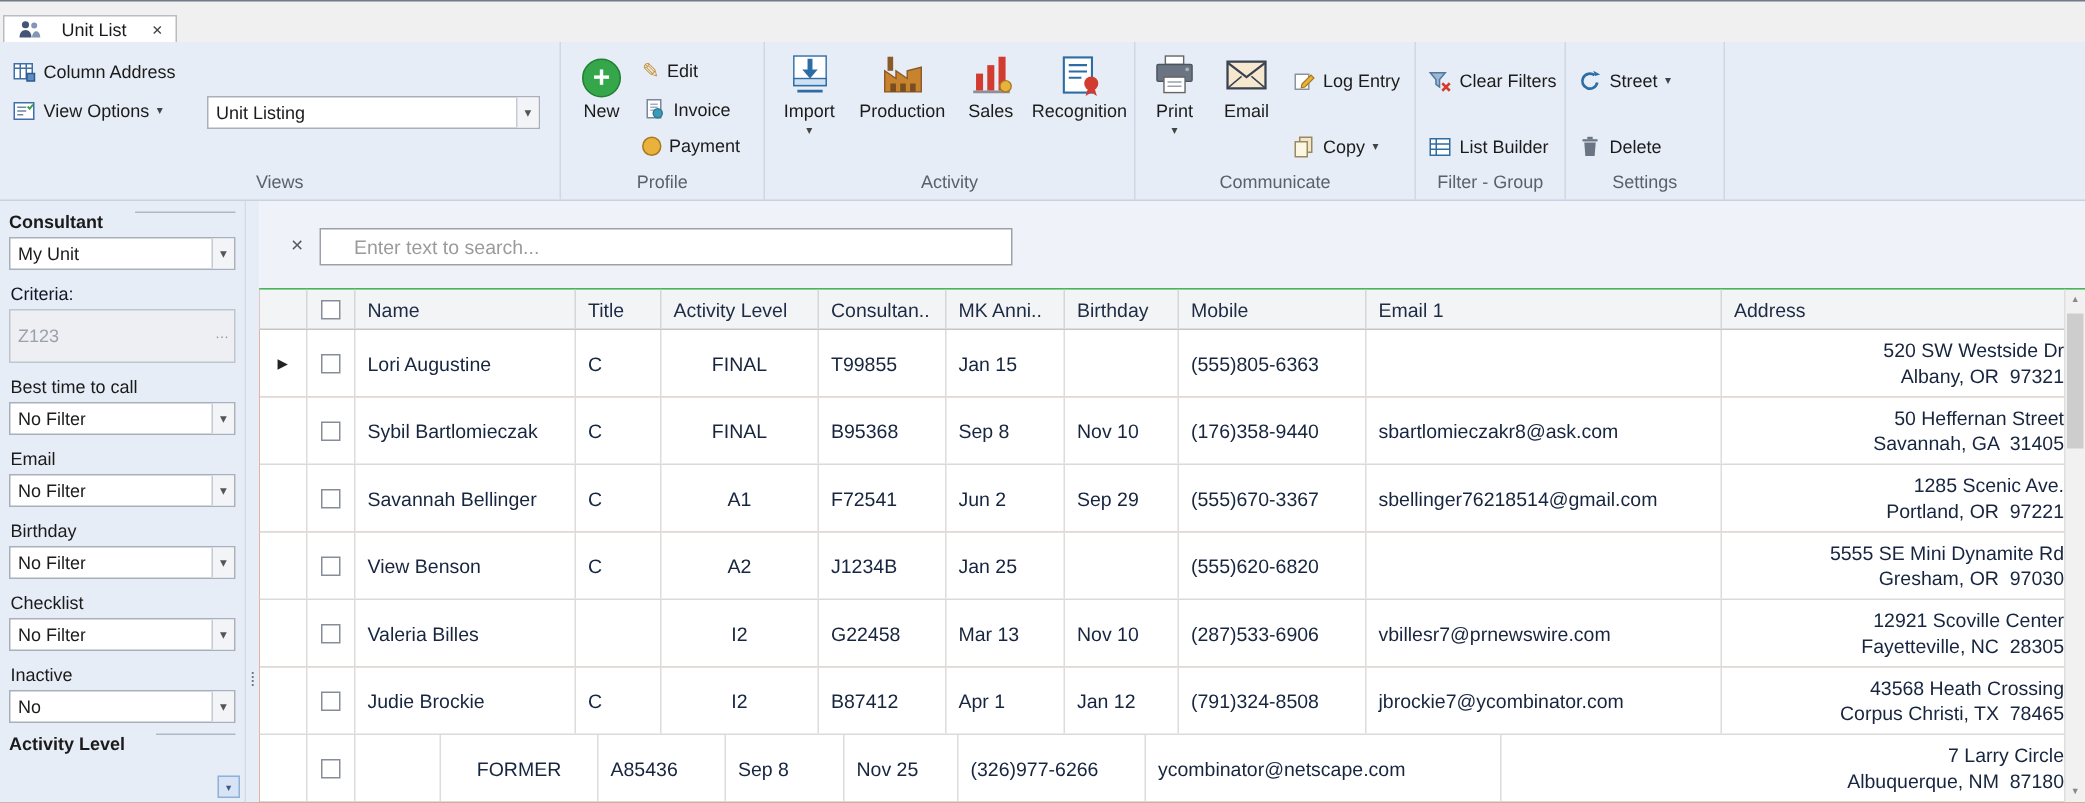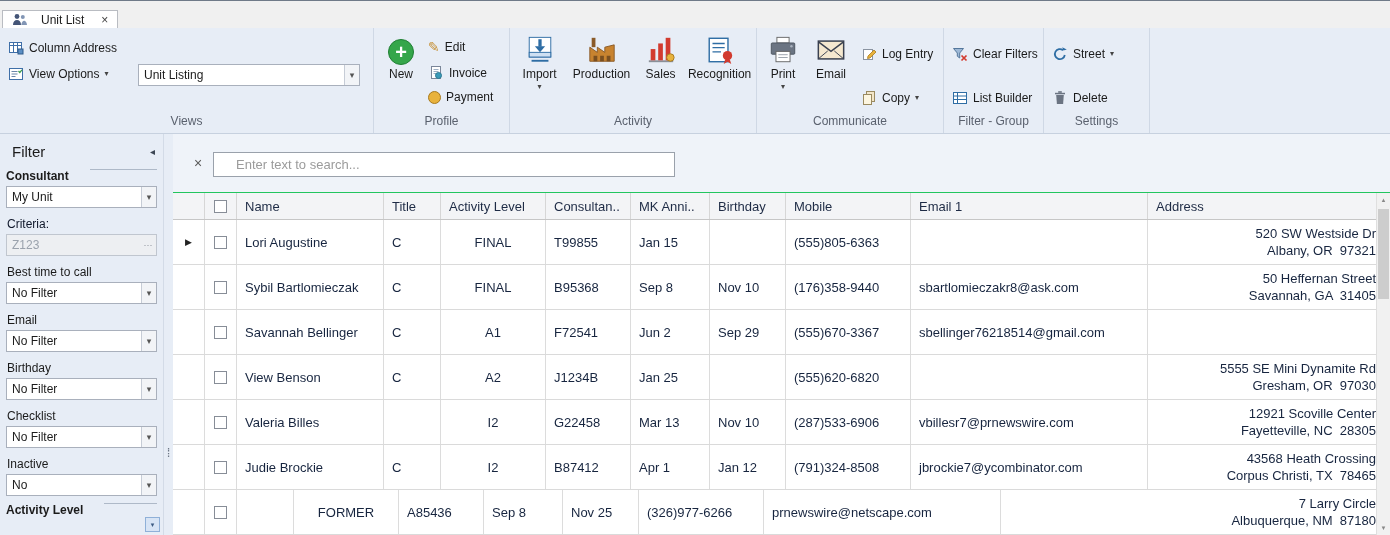--- a/index.html
+++ b/index.html
@@ -55,21 +55,21 @@
 .sb-head{display:flex;align-items:center;padding:9px 8px 2px 12px}
 .sb-title{font-size:15px;color:#1b1b1b}
 .sb-collapse{margin-left:auto;font-size:10px;color:#3c4654}
 .sb-items{padding:0 6px}
 .sb-section{display:flex;align-items:flex-start;gap:21px;margin-top:7px}
 .sb-sec-label{font-size:12px;font-weight:bold;color:#1b1b1b;white-space:nowrap}
 .sb-line{flex:1;height:1px;background:#aeb9c8}
 .sb-label{font-size:12px;color:#1b1b1b;margin:9px 0 3px 1px}
 .sb-label.muted{color:#0f172a}
 .sb-combo{margin-top:3px}
-.criteria{height:22px;display:flex;align-items:center;background:#edeff2;border:1px solid #c0c6cf;color:#9aa2ad;font-size:12px;padding-left:5px}
+.criteria{height:36px;display:flex;align-items:center;background:#edeff2;border:1px solid #c0c6cf;color:#9aa2ad;font-size:12px;padding-left:5px}
 .criteria-btn{margin-left:auto;align-self:stretch;width:16px;display:flex;align-items:center;justify-content:center;color:#8a8f98;font-size:9px}
 .sb-scrollbtn{position:absolute;right:3px;bottom:3px;width:15px;height:15px;background:#d7e4f5;border:1px solid #8fb0d8;display:flex;align-items:center;justify-content:center;font-size:7px;color:#3c5a82}
 
 
 .splitter{position:absolute;top:134px;left:163px;width:10px;height:401px;background:#e7edf6;border-left:1px solid #d3dbe7}
 .split-dots{position:absolute;top:312px;left:0;width:100%;text-align:center;color:#6e7887;font-size:13px;line-height:1}
 
 
 .main{position:absolute;top:134px;left:173px;right:0;bottom:0;background:#eff3f9}
 .search-clear{position:absolute;left:21px;top:22px;font-size:14px;color:#5a5a5a;line-height:1}
@@ -291,24 +291,20 @@
           <span>Delete</span>
         </div>
       </div>
       <div class="glabel">Settings</div>
     </div>
 
     <div class="rgroup" style="flex:1;border-right:none"></div>
   </div>
 
   <div class="sidebar">
-    <div class="sb-head">
-      <span class="sb-title">Filter</span>
-      <span class="sb-collapse">◂</span>
-    </div>
     <div class="sb-items" id="sidebar-items">
         <div class="sb-section">
           <span class="sb-sec-label">Consultant</span>
           <span class="sb-line"></span>
         </div>
         <div class="combo sb-combo">
           <span class="combo-val">My Unit</span>
           <span class="combo-arrow">▾</span>
         </div>
         <div class="sb-label muted">Criteria:</div>
@@ -412,20 +408,21 @@
               <span class="cb"></span>
             </div>
             <div class="gc c-name">Savannah Bellinger</div>
             <div class="gc c-title">C</div>
             <div class="gc c-act">A1</div>
             <div class="gc c-cons">F72541</div>
             <div class="gc c-mk">Jun 2</div>
             <div class="gc c-bday">Sep 29</div>
             <div class="gc c-mob">(555)670-3367</div>
             <div class="gc c-email">sbellinger76218514@gmail.com</div>
+            <div class="gc c-addr"><div>1285 Scenic Ave.</div><div>Portland, OR  97221</div></div>
           </div>
           <div class="grow">
             <div class="gc c-ind"></div>
             <div class="gc c-chk">
               <span class="cb"></span>
             </div>
             <div class="gc c-name">View Benson</div>
             <div class="gc c-title">C</div>
             <div class="gc c-act">A2</div>
             <div class="gc c-cons">J1234B</div>
@@ -469,21 +466,21 @@
             <div class="gc c-ind"></div>
             <div class="gc c-chk">
               <span class="cb"></span>
             </div>
             <div class="gc c-title"></div>
             <div class="gc c-act">FORMER</div>
             <div class="gc c-cons">A85436</div>
             <div class="gc c-mk">Sep 8</div>
             <div class="gc c-bday">Nov 25</div>
             <div class="gc c-mob">(326)977-6266</div>
-            <div class="gc c-email">prnewswire@netscape.com</div>
+            <div class="gc c-email">ycombinator@netscape.com</div>
             <div class="gc c-addr"><div>7 Larry Circle</div><div>Albuquerque, NM  87180</div></div>
           </div>
         </div>
       <div class="vscroll">
         <div class="vs-up">▲</div>
         <div class="vs-thumb"></div>
         <div class="vs-down">▼</div>
       </div>
     </div>
   </div>

